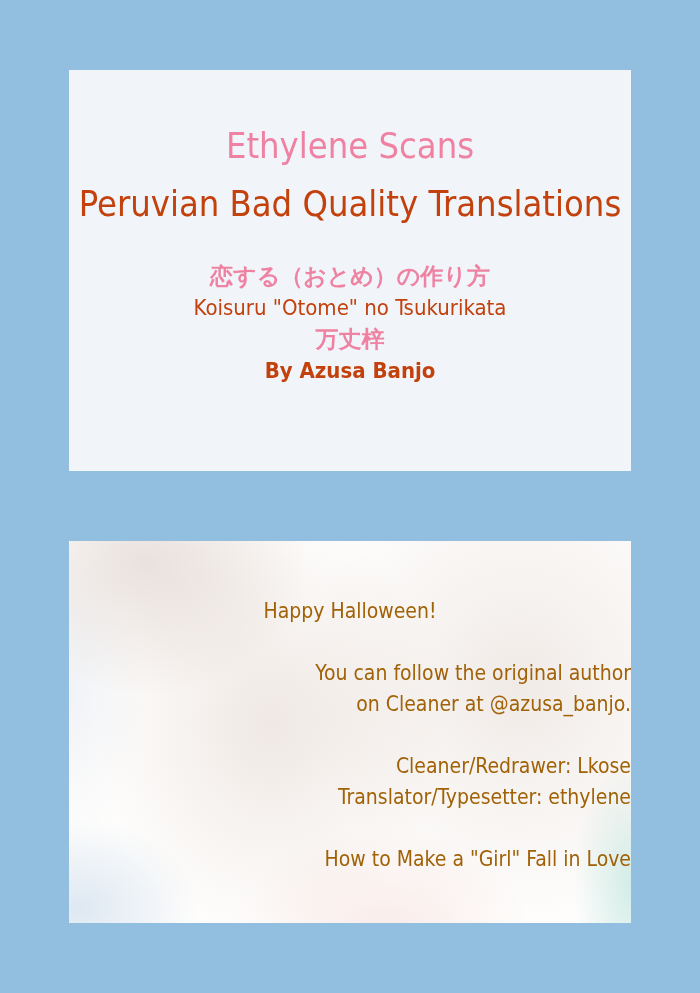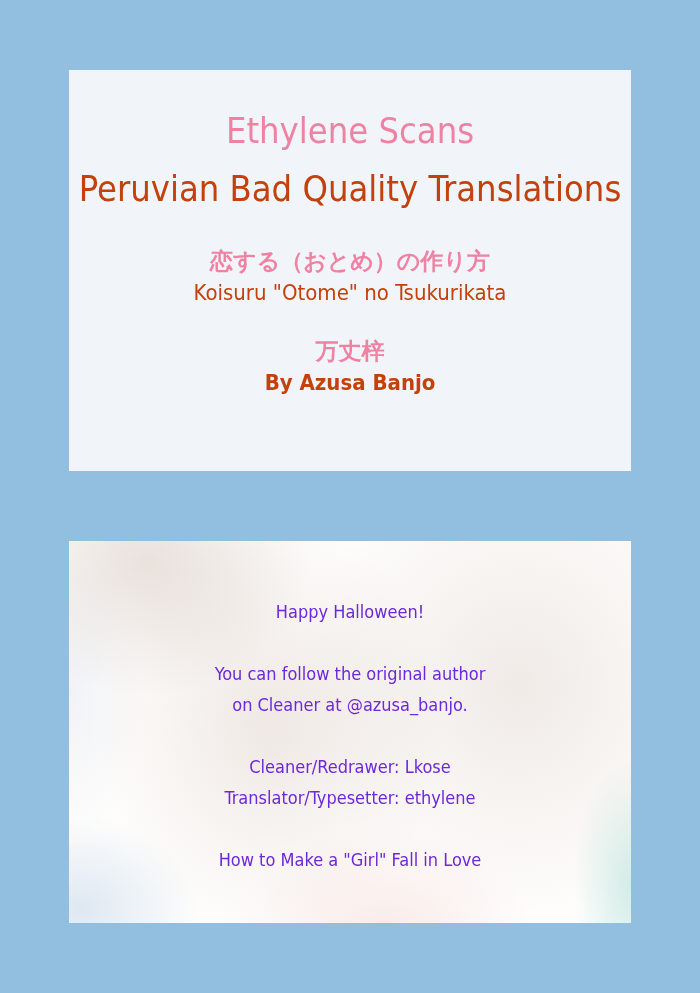--- a/index.html
+++ b/index.html
@@ -20,21 +20,21 @@
     left: 69px;
     width: 562px;
     box-sizing: border-box;
     text-align: center;
   }
   
   #title-card {
     top: 70px;
     height: 401px;
     background: #f1f5f9;
-    padding-top: 32px;
+    padding-top: 47px;
   }
   .title-line {
     font-size: 36px;
     line-height: 58px;
     white-space: nowrap;
     font-weight: 400;
   }
   .pink { color: #ef82a2; }
   .teal { color: #c2410c; }
   .jp-series {
@@ -42,21 +42,20 @@
     font-size: 23px;
     line-height: 31px;
     font-weight: bold;
     text-align: center;
   }
   .romaji {
     font-size: 22px;
     line-height: 31px;
   }
   .jp-author {
-    margin-top: 27px;
     font-size: 23px;
     line-height: 32px;
     font-weight: bold;
   }
   .author-en {
     font-size: 22px;
     line-height: 32px;
     font-weight: bold;
   }
   
@@ -78,26 +77,26 @@
       radial-gradient(ellipse 210px 150px at 56% 102%, rgba(222,140,128,0.16), rgba(222,140,128,0) 70%),
       radial-gradient(ellipse 80px 170px at 100% 90%, rgba(108,198,183,0.30), rgba(108,198,183,0) 72%),
       radial-gradient(ellipse 170px 130px at 2% 96%,  rgba(148,184,219,0.30), rgba(148,184,219,0) 70%),
       radial-gradient(ellipse 110px 210px at 0% 40%,  rgba(190,205,225,0.22), rgba(190,205,225,0) 70%);
   }
   .credits-content {
     position: relative;
   }
   .credit-par {
     margin: 0 0 31px 0;
-    font-size: 18px;
+    font-size: 21px;
     line-height: 31px;
-    color: #6d28d9;
+    color: #a16207;
     font-weight: 400;
   }
-  .credit-par div { white-space: nowrap; }
+  .credit-par div { white-space: nowrap; text-align: right; }
 </style>
 </head>
 <body>
 
 <div class="card" id="title-card">
   <div class="title-line pink">Ethylene Scans</div>
   <div class="title-line teal">Peruvian Bad Quality Translations</div>
 
   <div class="jp-series pink">恋する（おとめ）の作り方</div>
   <div class="romaji teal">Koisuru "Otome" no Tsukurikata</div>

